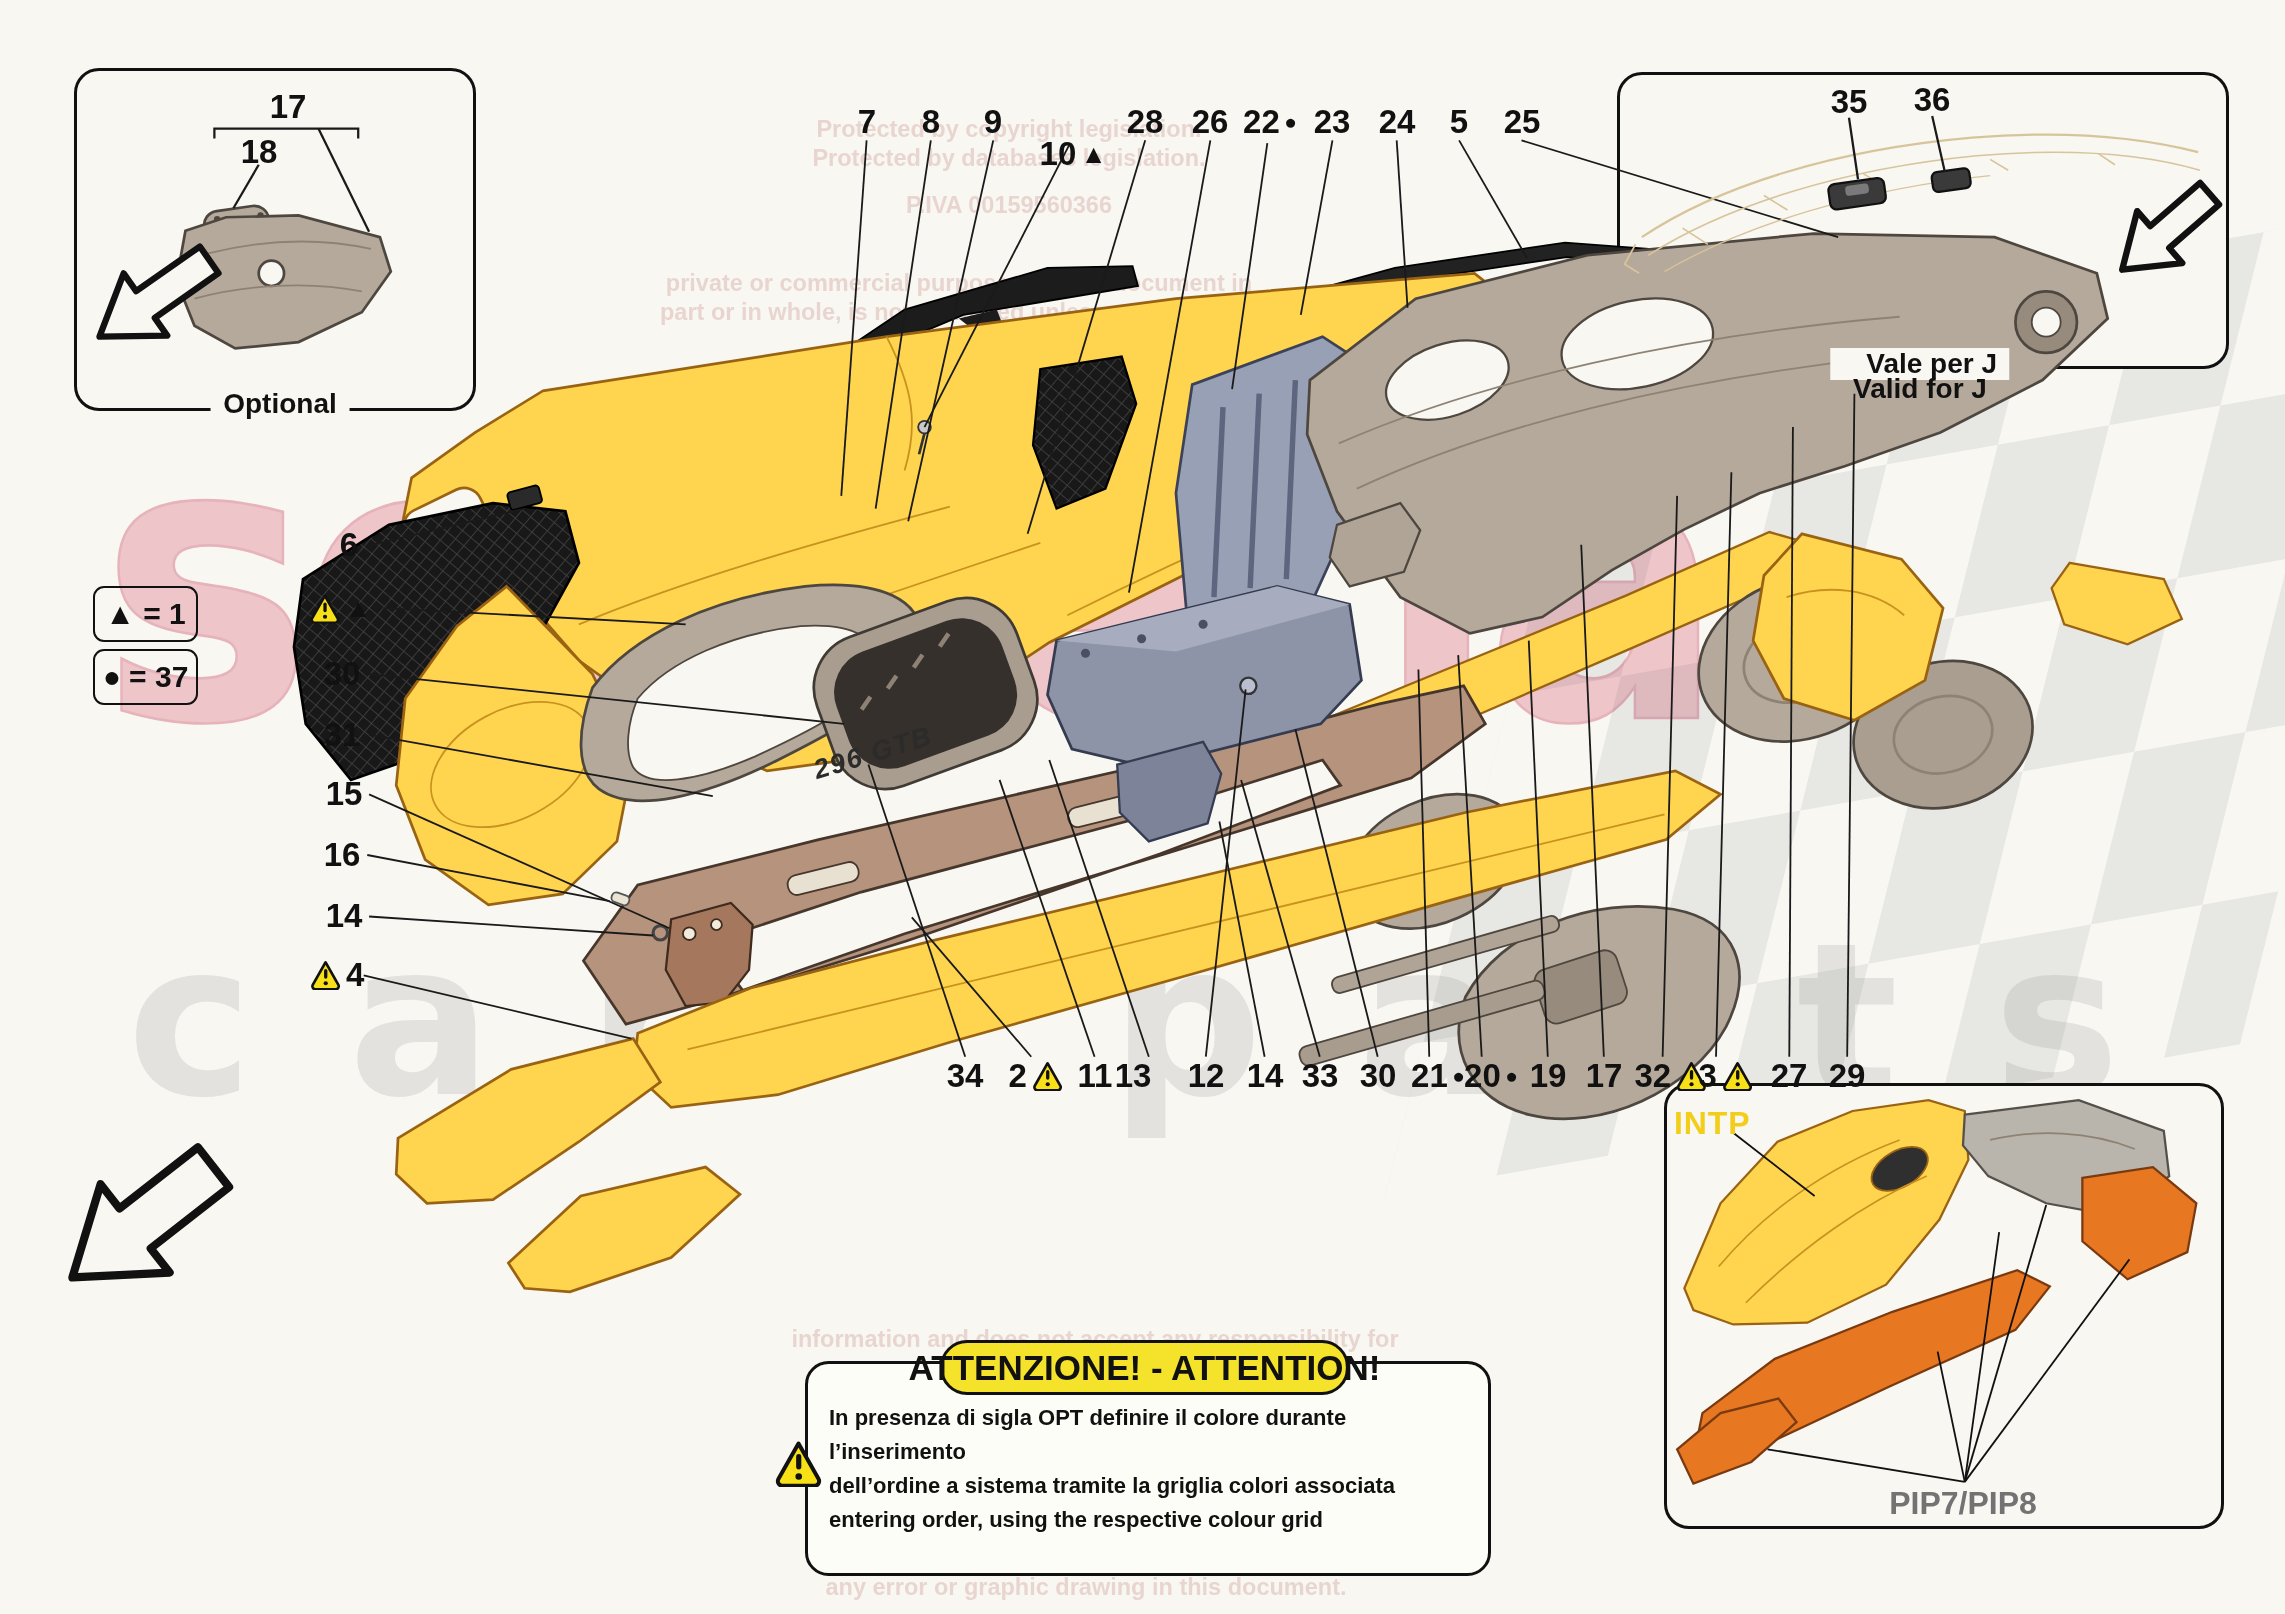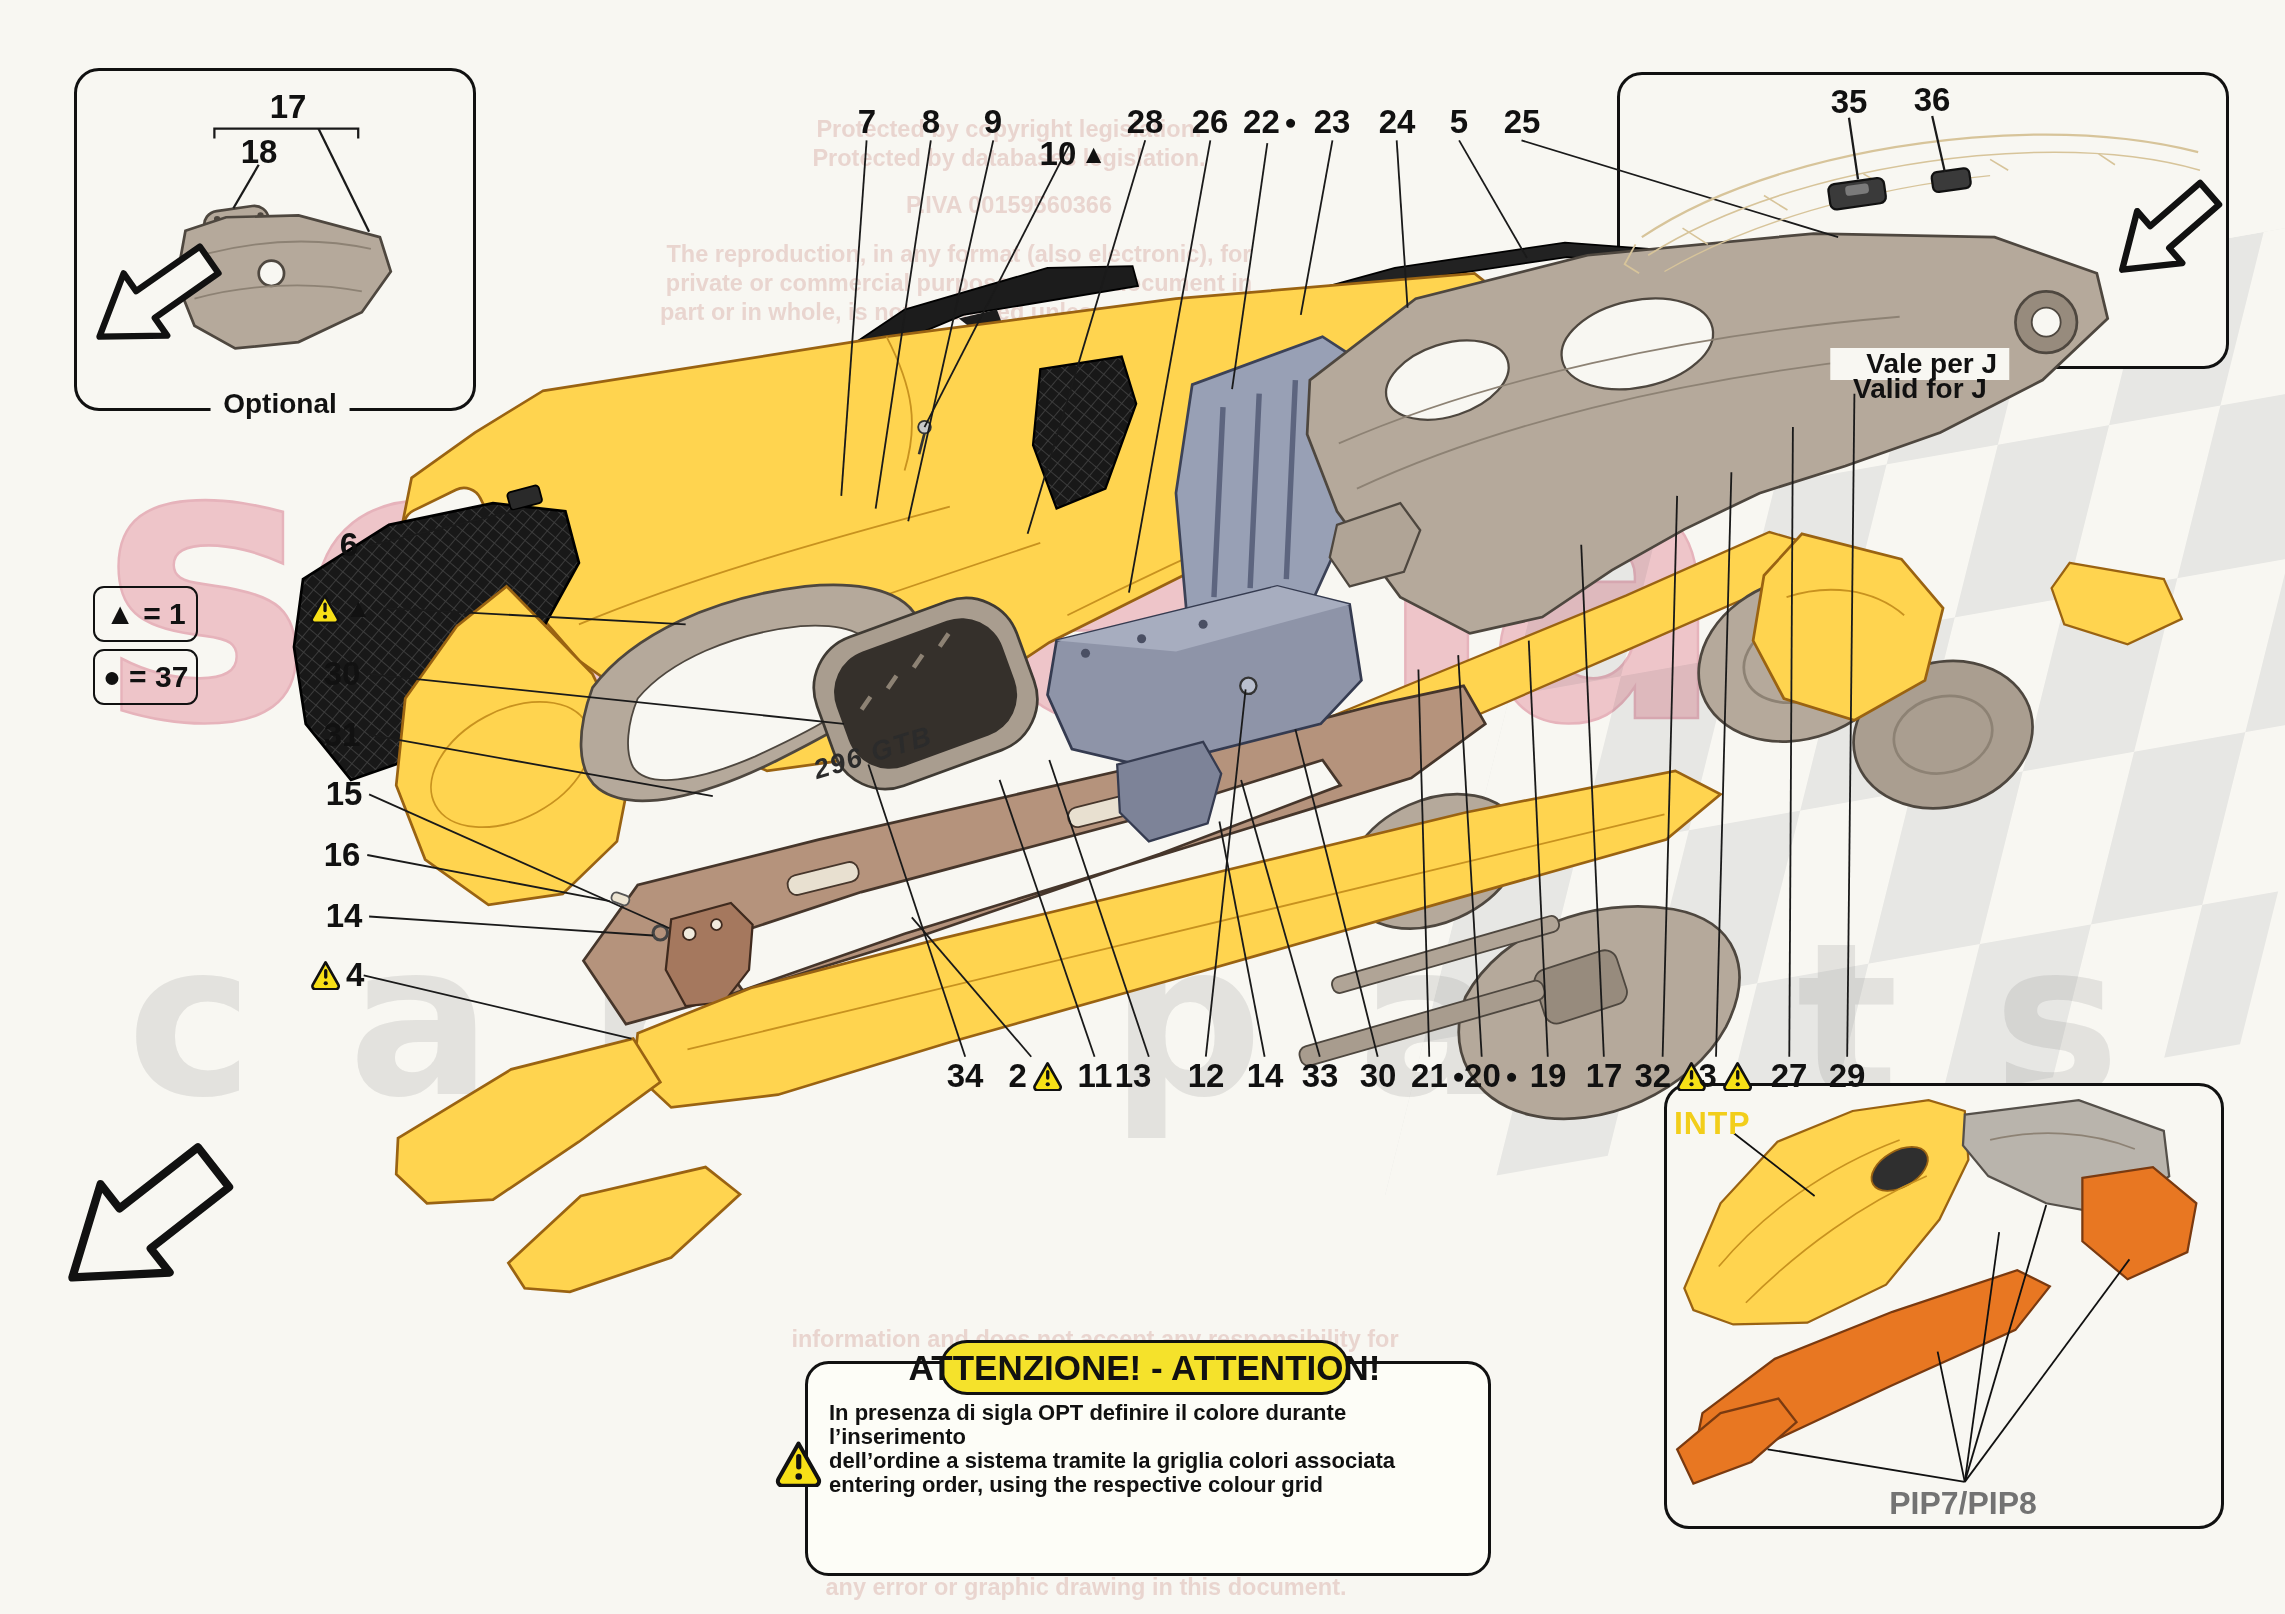--- a/index.html
+++ b/index.html
@@ -33,21 +33,21 @@
     font-weight:700;font-size:28px;color:#111;z-index:31;white-space:nowrap;}
   .legendbox{position:absolute;border:2.7px solid #111;border-radius:11px;display:flex;
     align-items:center;justify-content:center;font-weight:700;font-size:30px;color:#111;z-index:31;}
   
   #attn{position:absolute;left:805px;top:1361px;width:680px;height:209px;background:#fdfdf7;
     border:3.2px solid #111;border-radius:23.5px;z-index:40;}
   #attnpill{position:absolute;left:940px;top:1340px;width:403px;height:49px;background:#f5e22b;
     border:3.2px solid #111;border-radius:27px;display:flex;align-items:center;justify-content:center;
     font-weight:700;font-size:35px;color:#111;z-index:41;white-space:nowrap;}
   #attntext{position:absolute;left:829px;top:1401px;width:642px;z-index:41;
-    font-weight:700;font-size:22px;line-height:24px;color:#111;}
+    font-weight:700;font-size:22px;line-height:34px;color:#111;}
   #attnwarn{position:absolute;left:774px;top:1440px;width:49px;height:47px;z-index:42;}
   #intp-label{position:absolute;left:1674px;top:1105px;font-weight:700;font-size:32px;
     color:#f2ce1b;z-index:31;letter-spacing:0.9px;}
   #pip-label{position:absolute;left:1963px;top:1503px;transform:translate(-50%,-50%);
     font-weight:700;font-size:32px;color:#737373;z-index:31;white-space:nowrap;}
   svg#art{position:absolute;left:0;top:0;z-index:10;}
   .lowz{z-index:2;}
 </style>
 </head>
 <body>
@@ -325,21 +325,20 @@
     <g transform="translate(80,1412) rotate(-38)">
       <path d="M0,0 L88,-62 L88,-28 L198,-28 L198,28 L88,28 L88,62 Z" fill="#f8f7f2" stroke="#111" stroke-width="9" stroke-linejoin="round"></path>
     </g>
   </svg>
 
   <div id="brand">scuderia</div>
 
   <div class="dsc" style="left:1009px;top:116px;">Protected by copyright legislation.</div>
   <div class="dsc" style="left:1009px;top:145px;">Protected by databases legislation.</div>
   <div class="dsc" style="left:1009px;top:192px;">P.IVA 00159560366</div>
-  <div class="dsc" style="left:959px;top:241px;">The reproduction, in any format (also electronic), for</div>
   <div class="dsc" style="left:959px;top:270px;">private or commercial purposes, of this document in</div>
   <div class="dsc" style="left:959px;top:299px;">part or in whole, is not permitted unless authorized in</div>
   <div class="dsc" style="left:1095px;top:1326px;">information and does not accept any responsibility for</div>
   <div class="dsc" style="left:1086px;top:1574px;">any error or graphic drawing in this document.</div>
 
   <div class="legendbox" style="left:93px;top:586px;width:101px;height:52px;">
     <span>▲ = 1</span>
   </div>
   <div class="legendbox" style="left:93px;top:649px;width:101px;height:52px;">
     <span>● = 37</span>

